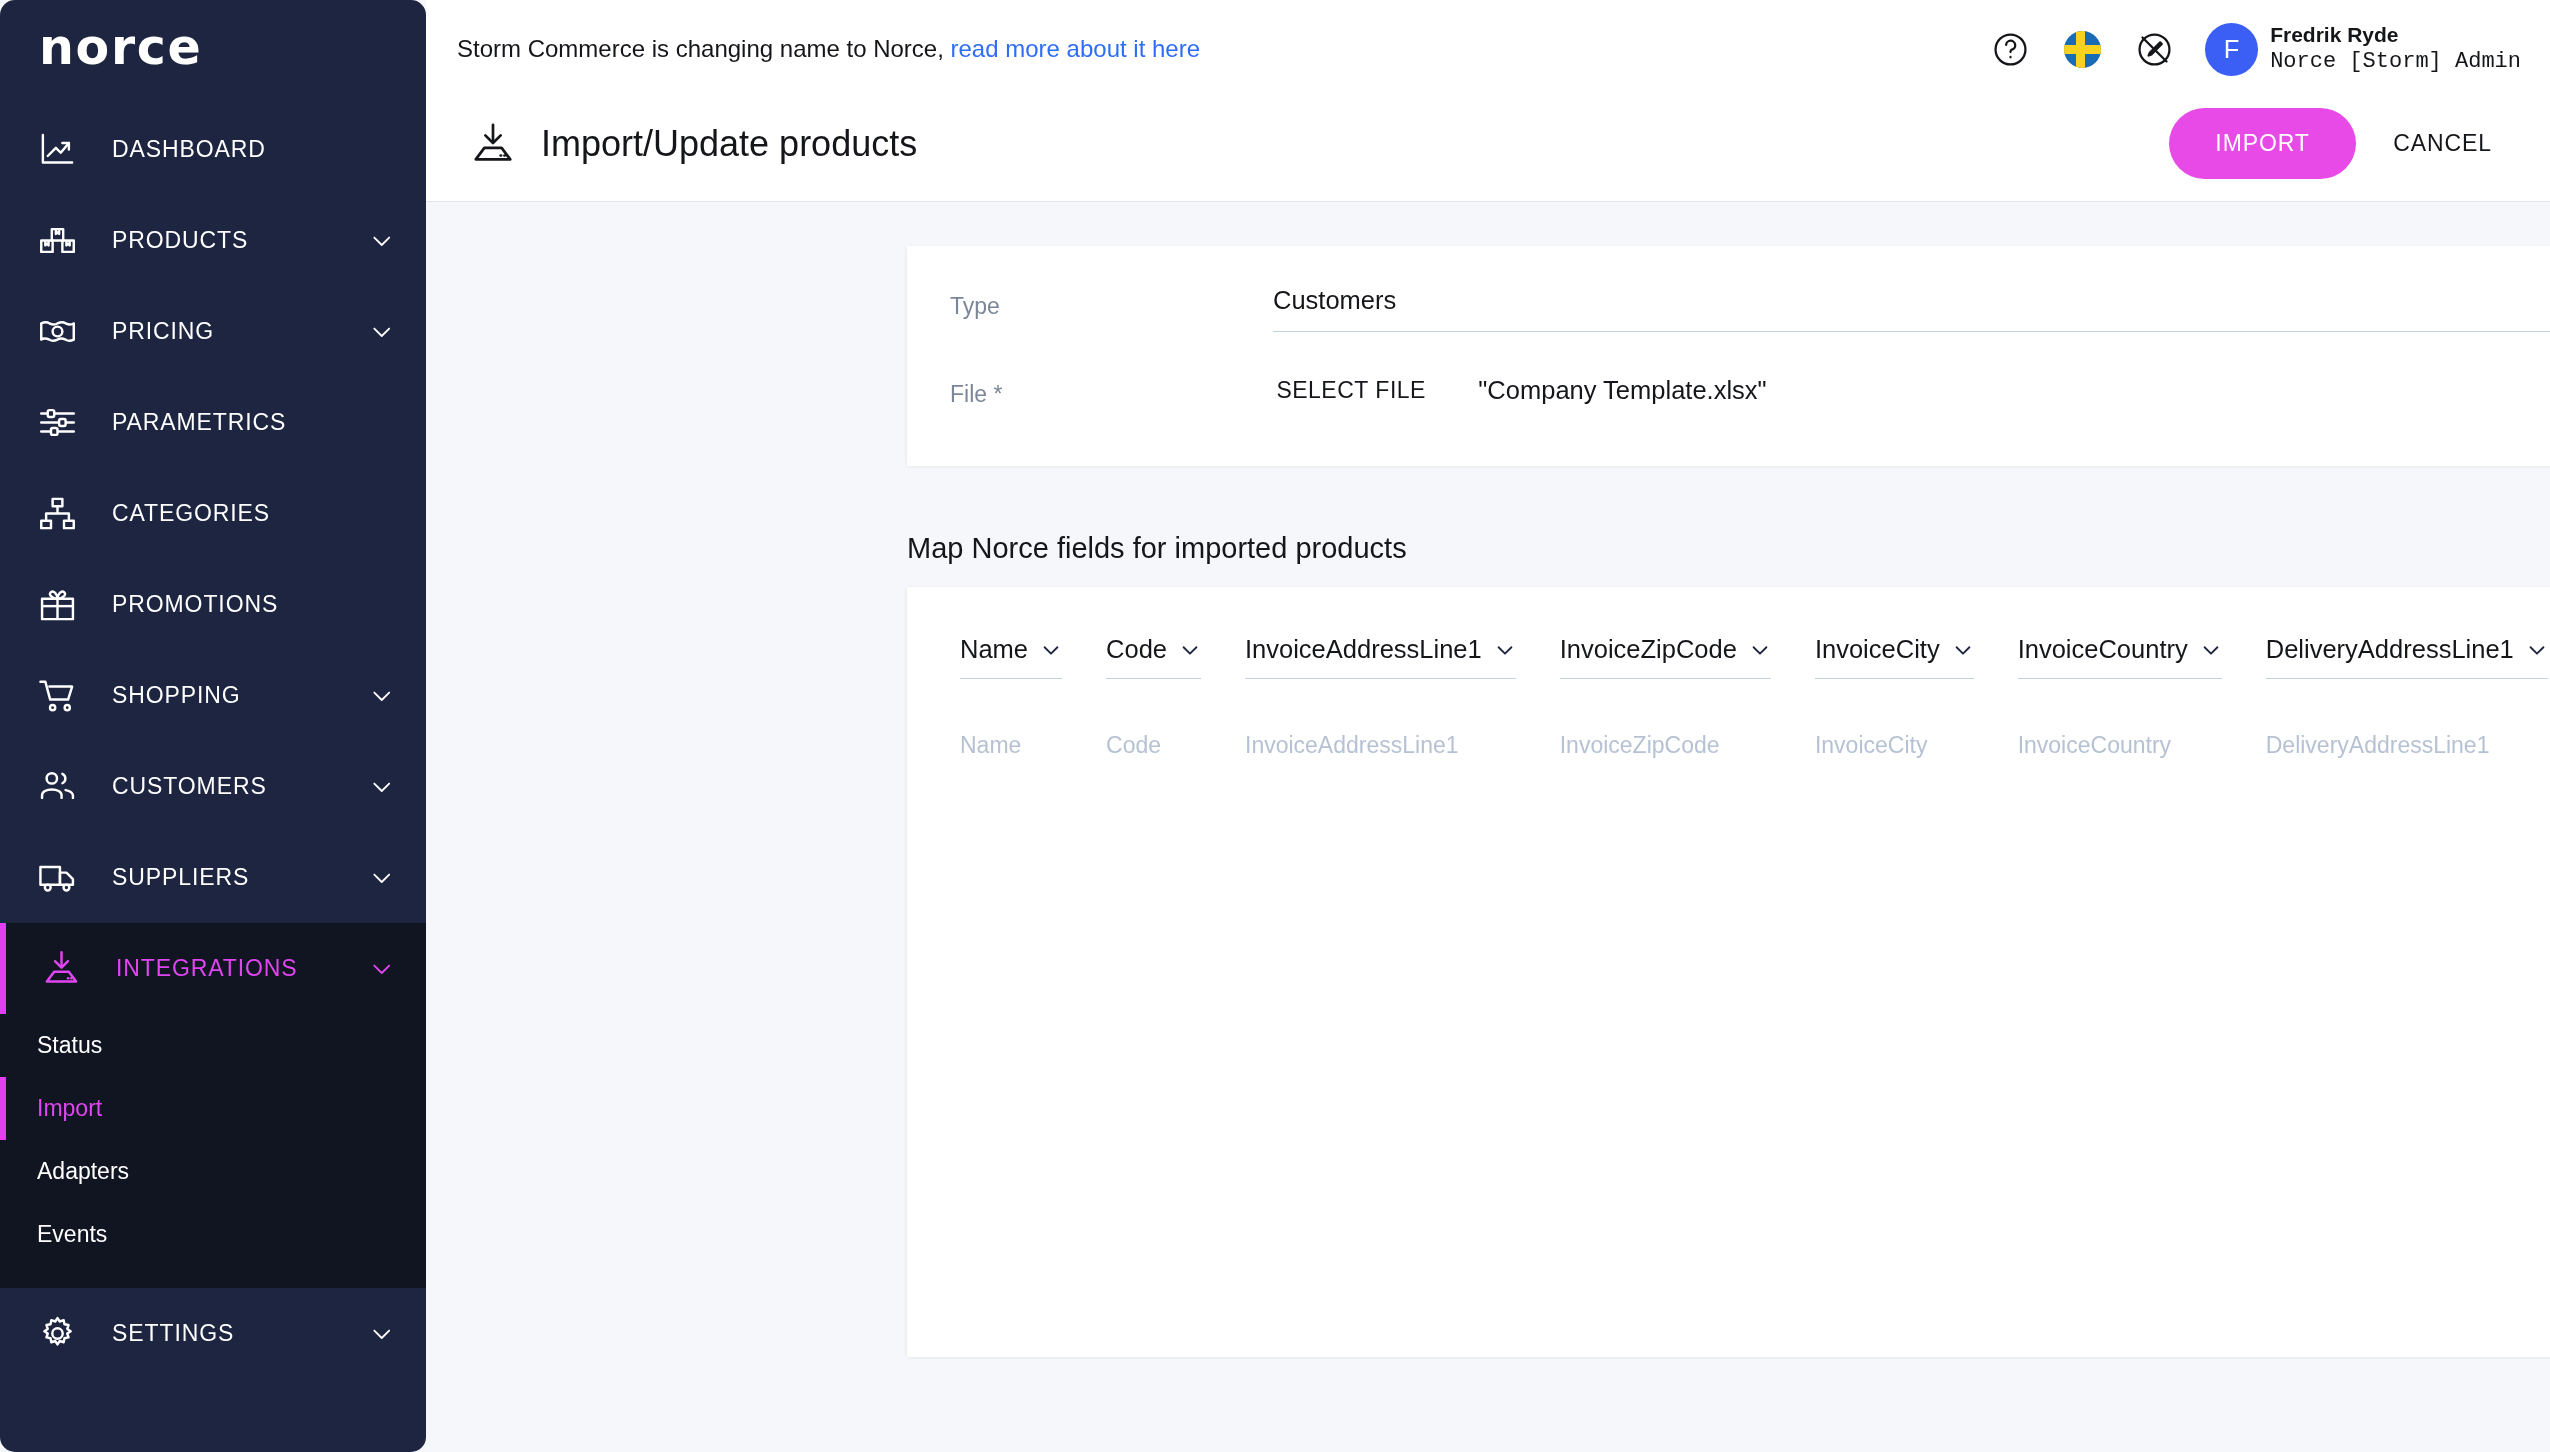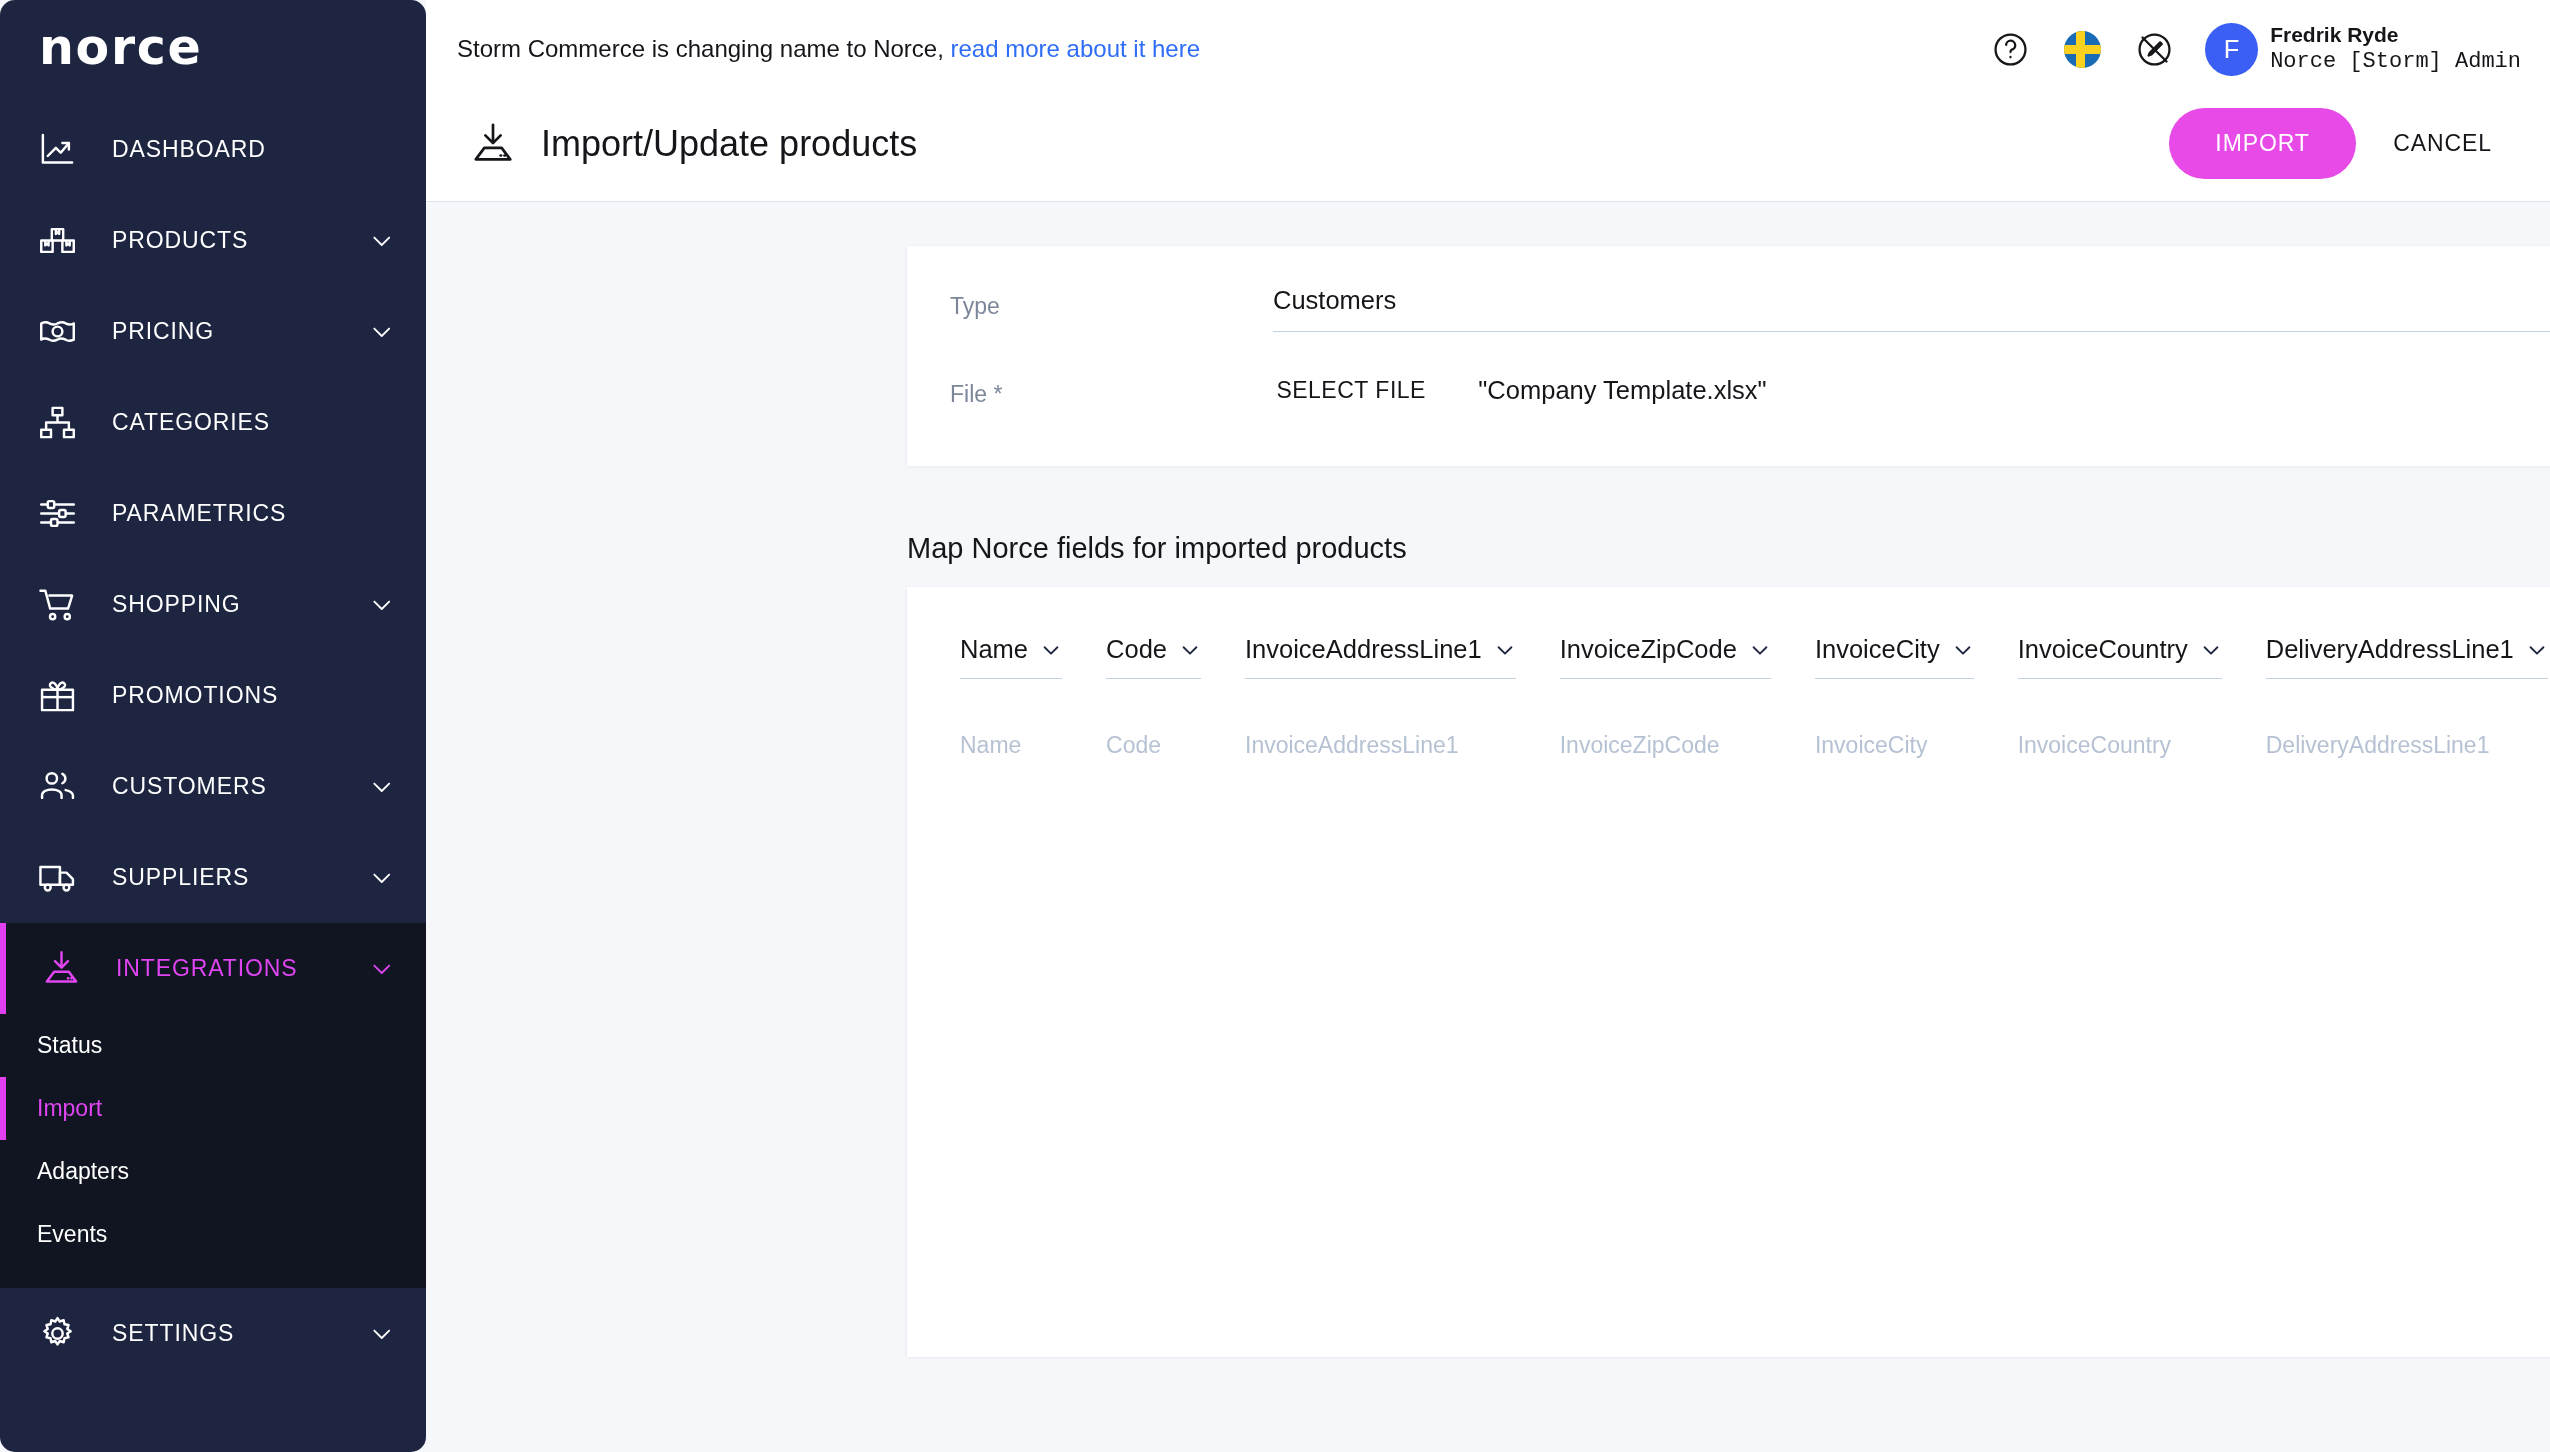--- a/index.html
+++ b/index.html
@@ -268,71 +268,71 @@
         <span class="nav-label">PRICING</span>
         <span class="nav-chevron">
           <svg viewBox="0 0 24 24" fill="none" stroke="#ffffff" stroke-width="1.7" stroke-linecap="round" stroke-linejoin="round">
               <polyline points="5,9 12,16 19,9"></polyline>
             </svg>
         </span>
       </div>
 
       <div class="nav-item">
         <span class="ico">
-          <svg viewBox="0 0 24 24" fill="none" stroke="#ffffff" stroke-width="1.5" stroke-linejoin="round">
-            <rect x="9" y="3" width="6" height="4.5"></rect>
-              <rect x="2" y="16.5" width="6" height="4.5"></rect>
-              <rect x="16" y="16.5" width="6" height="4.5"></rect>
-            <path d="M12 7.5 V12 M5 16.5 V12 H19 V16.5"></path>
-          </svg>
-        </span>
-        <span class="nav-label">CATEGORIES</span>
-      </div>
-
-      <div class="nav-item">
-        <span class="ico">
           <svg viewBox="0 0 24 24" fill="none" stroke="#ffffff" stroke-width="1.5" stroke-linecap="round">
             <line x1="2" y1="6.5" x2="22" y2="6.5"></line>
               <line x1="2" y1="12" x2="22" y2="12"></line>
               <line x1="2" y1="17.5" x2="22" y2="17.5"></line>
             <rect x="6" y="4.4" width="4" height="4.2" rx="1" fill="#1d2541"></rect>
             <rect x="13" y="9.9" width="4" height="4.2" rx="1" fill="#1d2541"></rect>
             <rect x="8" y="15.4" width="4" height="4.2" rx="1" fill="#1d2541"></rect>
           </svg>
         </span>
         <span class="nav-label">PARAMETRICS</span>
       </div>
 
       <div class="nav-item">
         <span class="ico">
-          <svg viewBox="0 0 24 24" fill="none" stroke="#ffffff" stroke-width="1.5" stroke-linecap="round" stroke-linejoin="round">
-            <path d="M1.5 3.5 h3 l3 11 h11 l2.5 -8 h-14"></path>
-              <circle cx="9" cy="19.5" r="1.6"></circle>
-              <circle cx="18" cy="19.5" r="1.6"></circle>
-          </svg>
-        </span>
-        <span class="nav-label">SHOPPING</span>
-        <span class="nav-chevron">
-          <svg viewBox="0 0 24 24" fill="none" stroke="#ffffff" stroke-width="1.7" stroke-linecap="round" stroke-linejoin="round">
-              <polyline points="5,9 12,16 19,9"></polyline>
-            </svg>
-        </span>
+          <svg viewBox="0 0 24 24" fill="none" stroke="#ffffff" stroke-width="1.5" stroke-linejoin="round">
+            <rect x="9" y="3" width="6" height="4.5"></rect>
+              <rect x="2" y="16.5" width="6" height="4.5"></rect>
+              <rect x="16" y="16.5" width="6" height="4.5"></rect>
+            <path d="M12 7.5 V12 M5 16.5 V12 H19 V16.5"></path>
+          </svg>
+        </span>
+        <span class="nav-label">CATEGORIES</span>
       </div>
 
       <div class="nav-item">
         <span class="ico">
           <svg viewBox="0 0 24 24" fill="none" stroke="#ffffff" stroke-width="1.5" stroke-linejoin="round">
             <rect x="2.5" y="8.5" width="19" height="12.5"></rect>
               <line x1="12" y1="8.5" x2="12" y2="21"></line>
               <line x1="2.5" y1="13" x2="21.5" y2="13"></line>
             <path d="M12 8.5 C12 5.5 9.5 3 7.8 4.5 C6.2 6 9 8.5 12 8.5 Z"></path>
             <path d="M12 8.5 C12 5.5 14.5 3 16.2 4.5 C17.8 6 15 8.5 12 8.5 Z"></path>
           </svg>
         </span>
         <span class="nav-label">PROMOTIONS</span>
+      </div>
+
+      <div class="nav-item">
+        <span class="ico">
+          <svg viewBox="0 0 24 24" fill="none" stroke="#ffffff" stroke-width="1.5" stroke-linecap="round" stroke-linejoin="round">
+            <path d="M1.5 3.5 h3 l3 11 h11 l2.5 -8 h-14"></path>
+              <circle cx="9" cy="19.5" r="1.6"></circle>
+              <circle cx="18" cy="19.5" r="1.6"></circle>
+          </svg>
+        </span>
+        <span class="nav-label">SHOPPING</span>
+        <span class="nav-chevron">
+          <svg viewBox="0 0 24 24" fill="none" stroke="#ffffff" stroke-width="1.7" stroke-linecap="round" stroke-linejoin="round">
+              <polyline points="5,9 12,16 19,9"></polyline>
+            </svg>
+        </span>
       </div>
 
       <div class="nav-item">
         <span class="ico">
           <svg viewBox="0 0 24 24" fill="none" stroke="#ffffff" stroke-width="1.5" stroke-linecap="round" stroke-linejoin="round">
             <circle cx="8.5" cy="7" r="3.2"></circle>
               <path d="M2.5 19 v-1.6 c0-2.2 2.7-3.6 6-3.6 s6 1.4 6 3.6 V19"></path>
             <path d="M15 4.2 a3.2 3.2 0 0 1 0 5.8"></path>
               <path d="M17 14.2 c2.6 .5 4.5 1.8 4.5 3.4 V19"></path>
           </svg>

